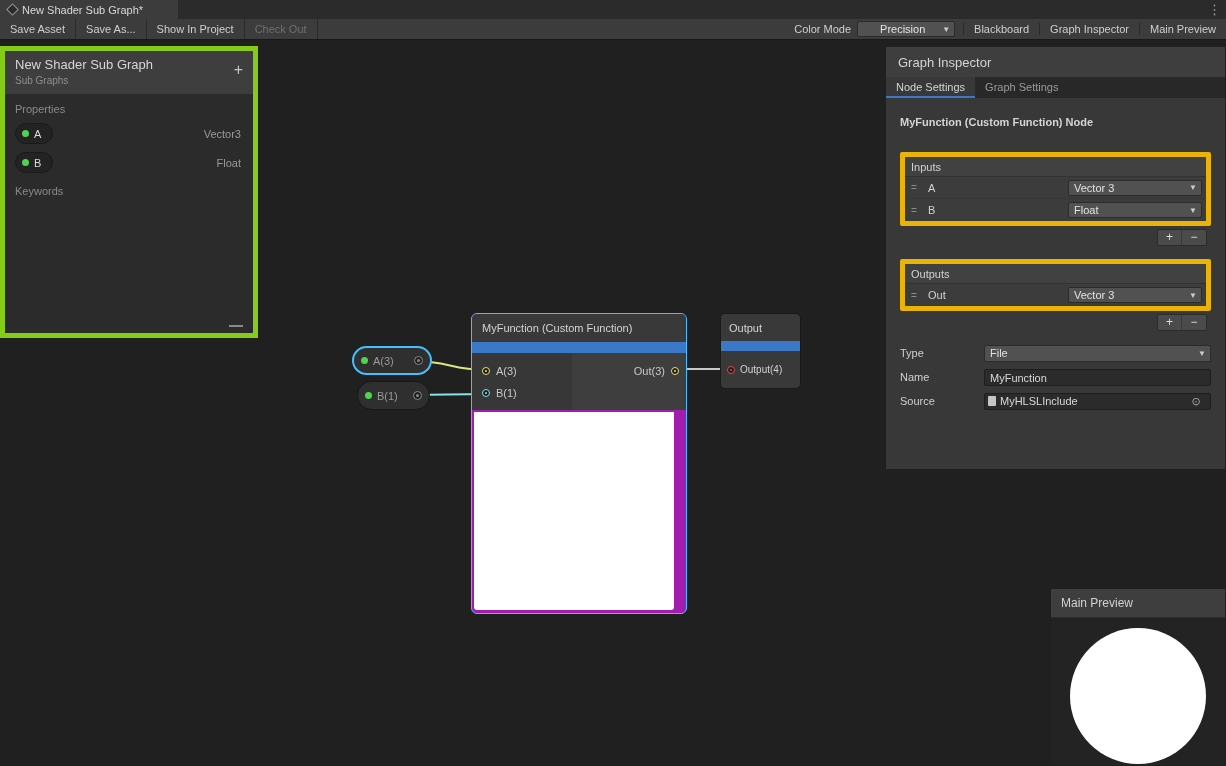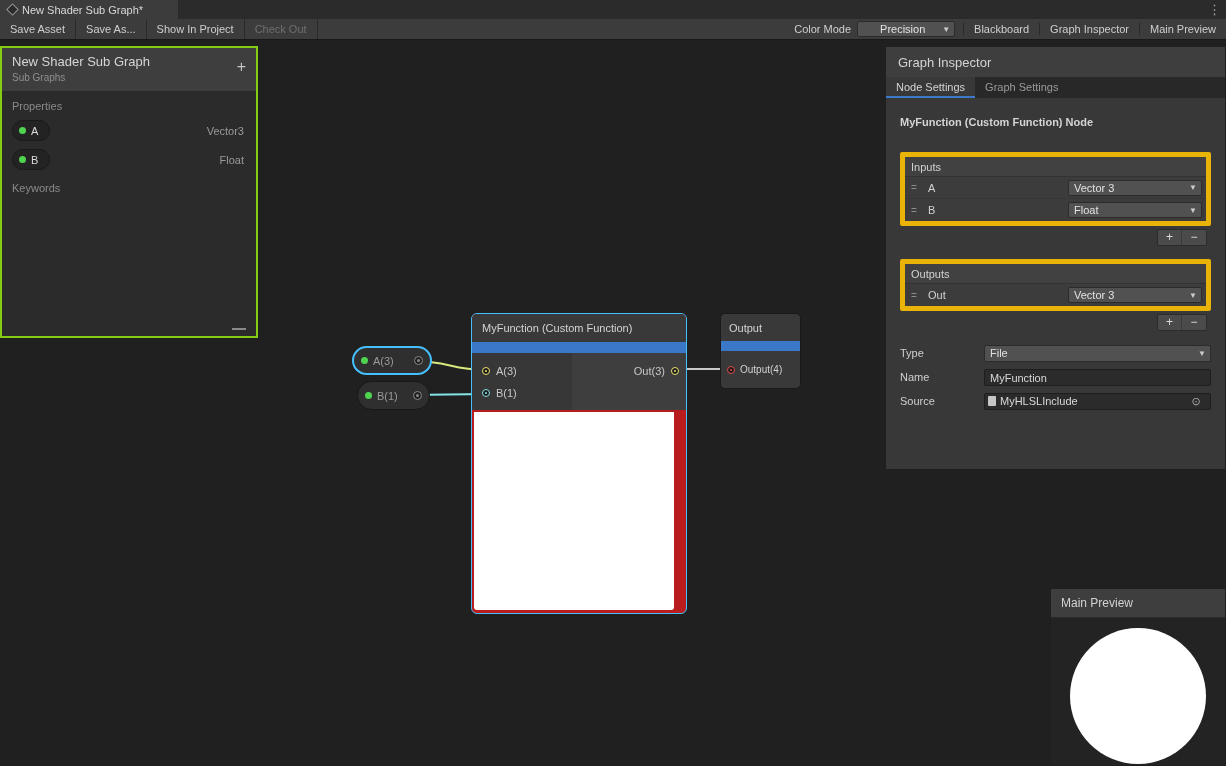--- a/index.html
+++ b/index.html
@@ -40,21 +40,21 @@
   .pill { position:absolute; height:29px; border-radius:15px; background:#2f2f2f; border:1px solid #181818;
           display:flex; align-items:center; gap:5px; padding:0 7px; z-index:2; }
   .pill.selected { border:2px solid var(--selection-blue); }
   .prop-dot { width:7px; height:7px; border-radius:50%; background:var(--property-dot); flex:none; }
   .pill-label { font-size:11px; color:#9a9a9a; }
   .pill-port { width:9px; height:9px; border-radius:50%; border:1px solid #8a8a8a; background:#1e1e1e;
                margin-left:auto; position:relative; flex:none; }
   .pill-port::after { content:""; position:absolute; inset:2px; border-radius:50%; background:#8a8a8a; }
 
   
-  .gnode { position:absolute; z-index:2; background:#b91c1c; border-radius:6px; border:1px solid #181818; }
+  .gnode { position:absolute; z-index:2; background:#a21caf; border-radius:6px; border:1px solid #181818; }
   .gnode.selected { border:1px solid var(--selection-blue); }
   .node-title { height:28px; background:#393939; border-radius:5px 5px 0 0; display:flex; align-items:center;
                 padding:0 10px; font-size:11px; color:#d4d4d4; }
   .node-accent { height:11px; background:var(--accent-blue); }
   .node-ports { display:flex; }
   .ports-in { width:100px; background:#373737; padding:7px 0 6px; }
   .ports-out { flex:1; background:#3e3e3e; padding:7px 0 6px; display:flex; flex-direction:column; align-items:flex-end; }
   .port-row { height:22px; display:flex; align-items:center; gap:6px; padding:0 6px 0 10px; font-size:11px; color:#c8c8c8; }
   .port-row.out { padding:0 7px 0 6px; }
   .port-dot { width:8px; height:8px; border-radius:50%; border:1px solid #999; background:#1c1c1c; position:relative; flex:none; }
@@ -64,21 +64,21 @@
   .port-dot.v4 { border-color:var(--port-vector4); } .port-dot.v4::after { background:var(--port-vector4); }
   .node-preview { margin:2px 12px 3px 2px; height:198px; background:#ffffff; border-radius:0 0 3px 3px; }
 
   .onode { position:absolute; z-index:2; background:#393939; border-radius:5px; border:1px solid #191919; }
   .onode .node-title { height:27px; padding:0 8px; }
   .onode .node-accent { height:10px; }
   .onode .oport { height:37px; display:flex; align-items:center; gap:5px; padding:0 6px; font-size:10px; color:#d0d0d0; }
 
   
   .blackboard { position:absolute; left:0; top:46px; width:258px; height:292px; z-index:10;
-                background:rgba(44,44,44,0.96); border:2px solid #84cc16; }
+                background:rgba(44,44,44,0.96); border:5px solid #84cc16; }
   .bb-header { height:44px; background:#3e3e3e; padding:6px 10px; position:relative; border-bottom:1px solid #2a2a2a; }
   .bb-title { font-size:13px; color:#d6d6d6; }
   .bb-sub { font-size:10px; color:#8f8f8f; margin-top:3px; }
   .bb-add { position:absolute; right:10px; top:11px; font-size:16px; color:#c4c4c4; line-height:16px; cursor:default; }
   .bb-section { padding:8px 10px 4px; font-size:11px; color:#8a8a8a; }
   .bb-row { height:29px; display:flex; align-items:center; padding:0 12px 0 10px; }
   .bb-pill { display:inline-flex; align-items:center; gap:5px; background:#232323; border:1px solid #1a1a1a;
              border-radius:11px; height:21px; padding:0 11px 0 6px; font-size:11px; color:#dcdcdc; }
   .bb-type { margin-left:auto; font-size:11px; color:#9a9a9a; }
   .bb-resize { position:absolute; right:10px; bottom:6px; width:14px; border-top:2px solid #8a8a8a; }

